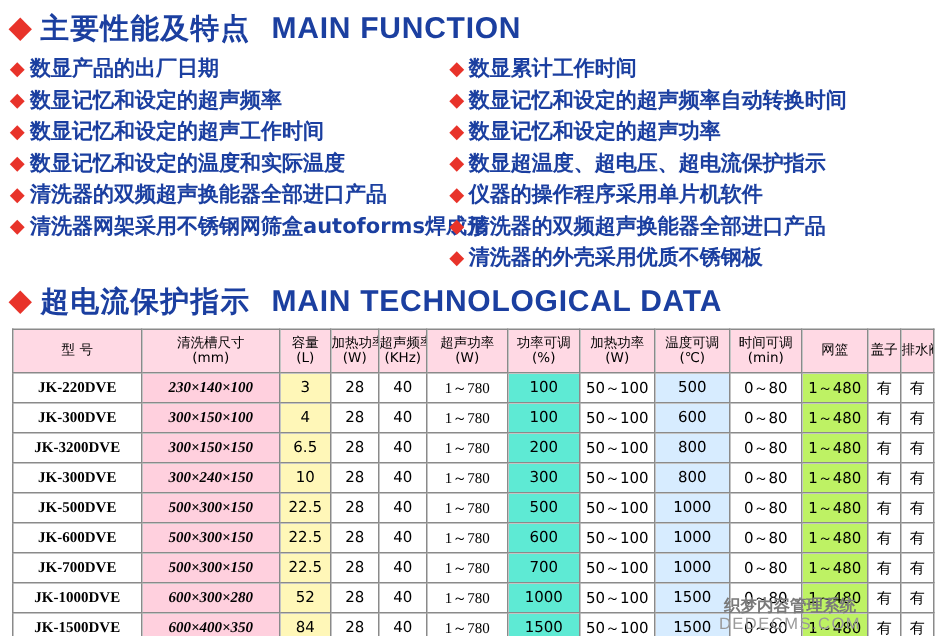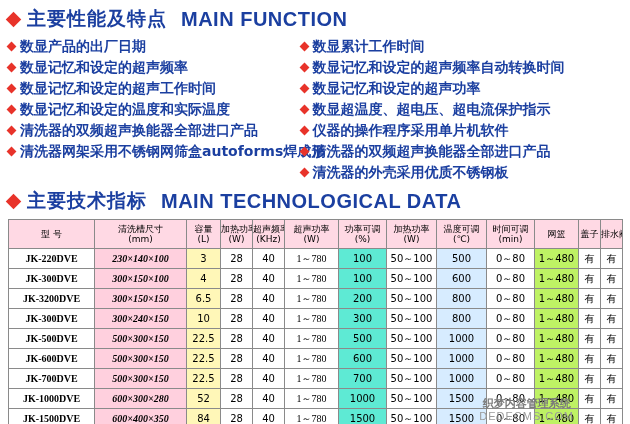--- a/index.html
+++ b/index.html
@@ -234,21 +234,21 @@
       <div class="feat-item">
         <span class="feat-bullet"></span>
         <span class="feat-text">清洗器的外壳采用优质不锈钢板</span>
       </div>
     </div>
 
   </div>
 
   <div class="section-head" style="margin-top:4px;">
     <span class="head-bullet"></span>
-    <span class="head-cn">主要技术指标</span>
+    <span class="head-cn">超电流保护指示</span>
     <span class="head-en">MAIN TECHNOLOGICAL DATA</span>
   </div>
 
   <div class="table-wrap">
     <table class="spec">
       <colgroup>
         <col style="width:86px">
         <col style="width:92px">
         <col style="width:34px">
         <col style="width:32px">

